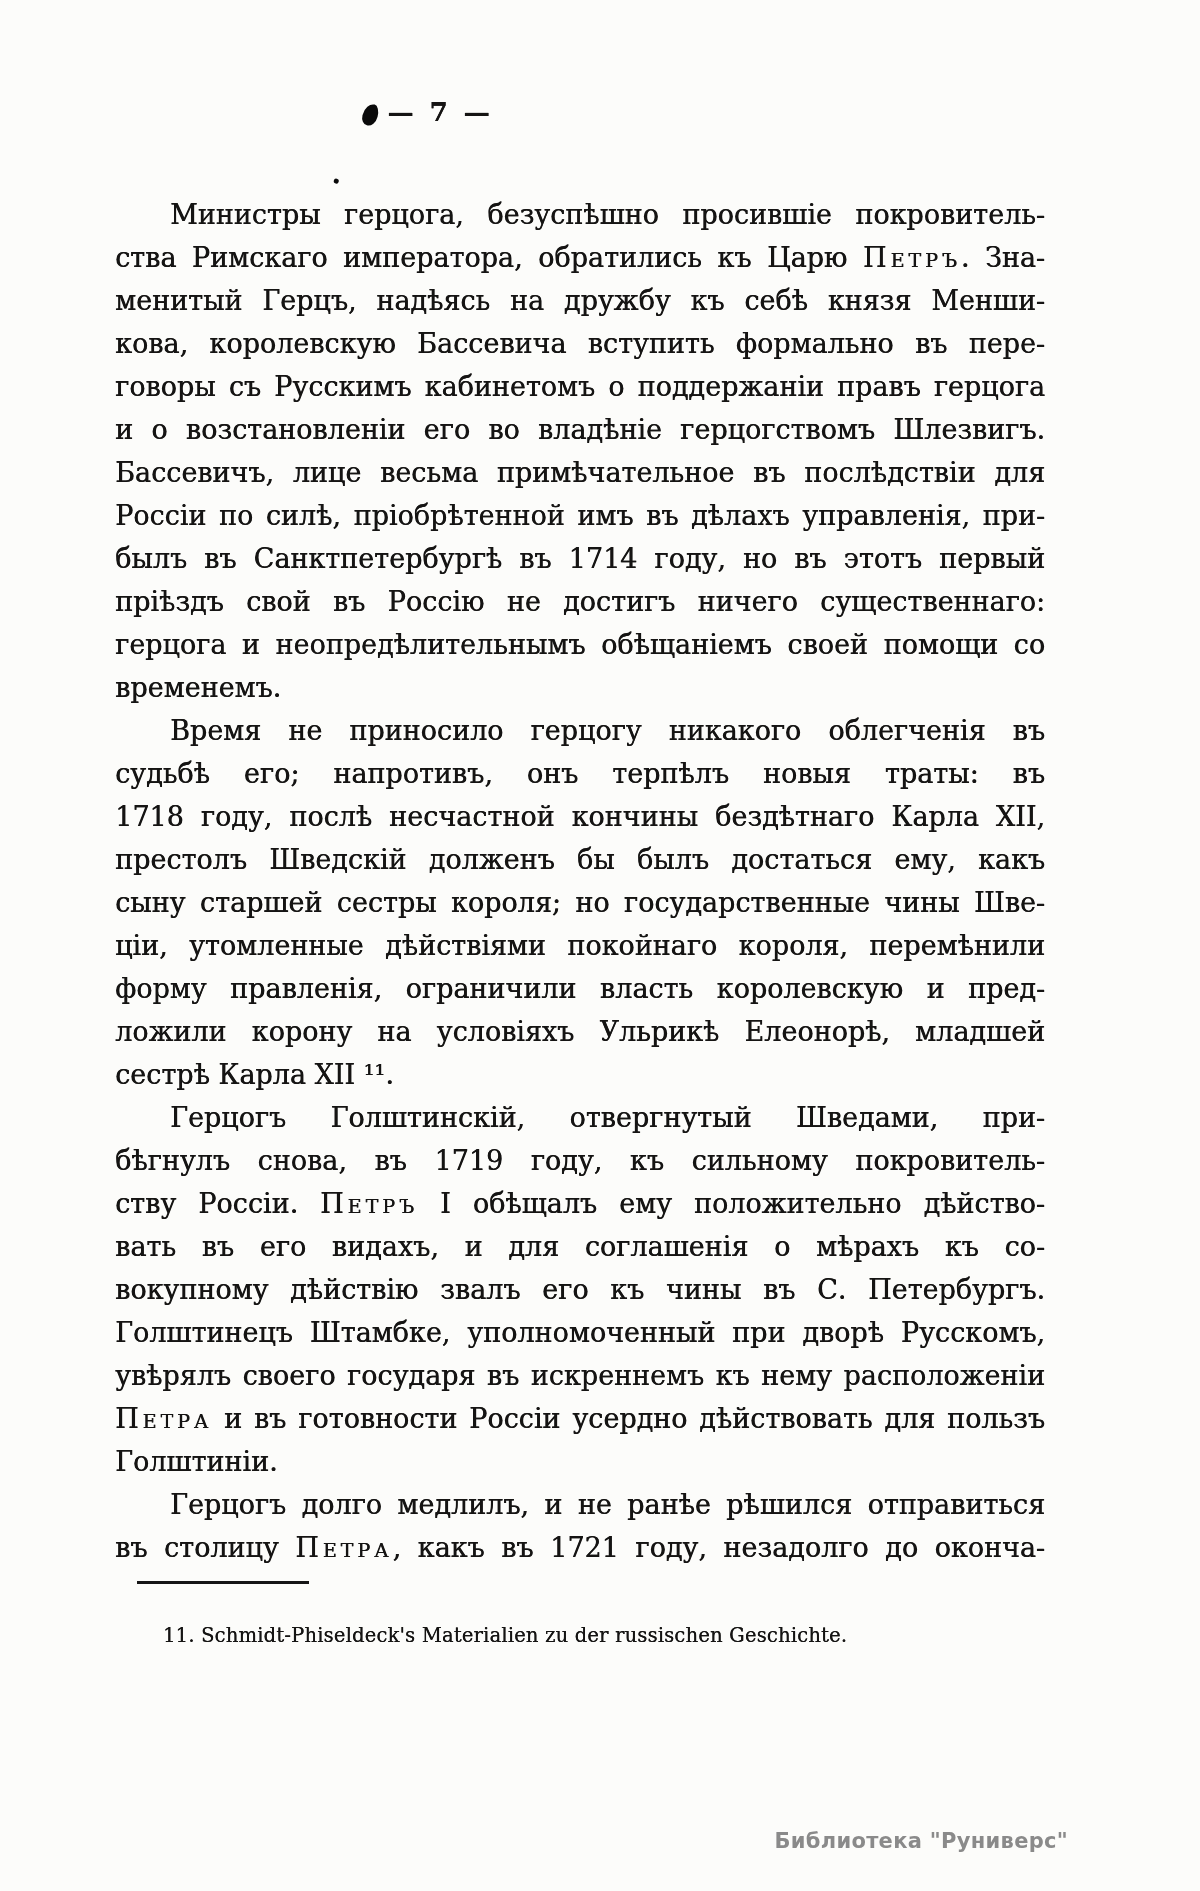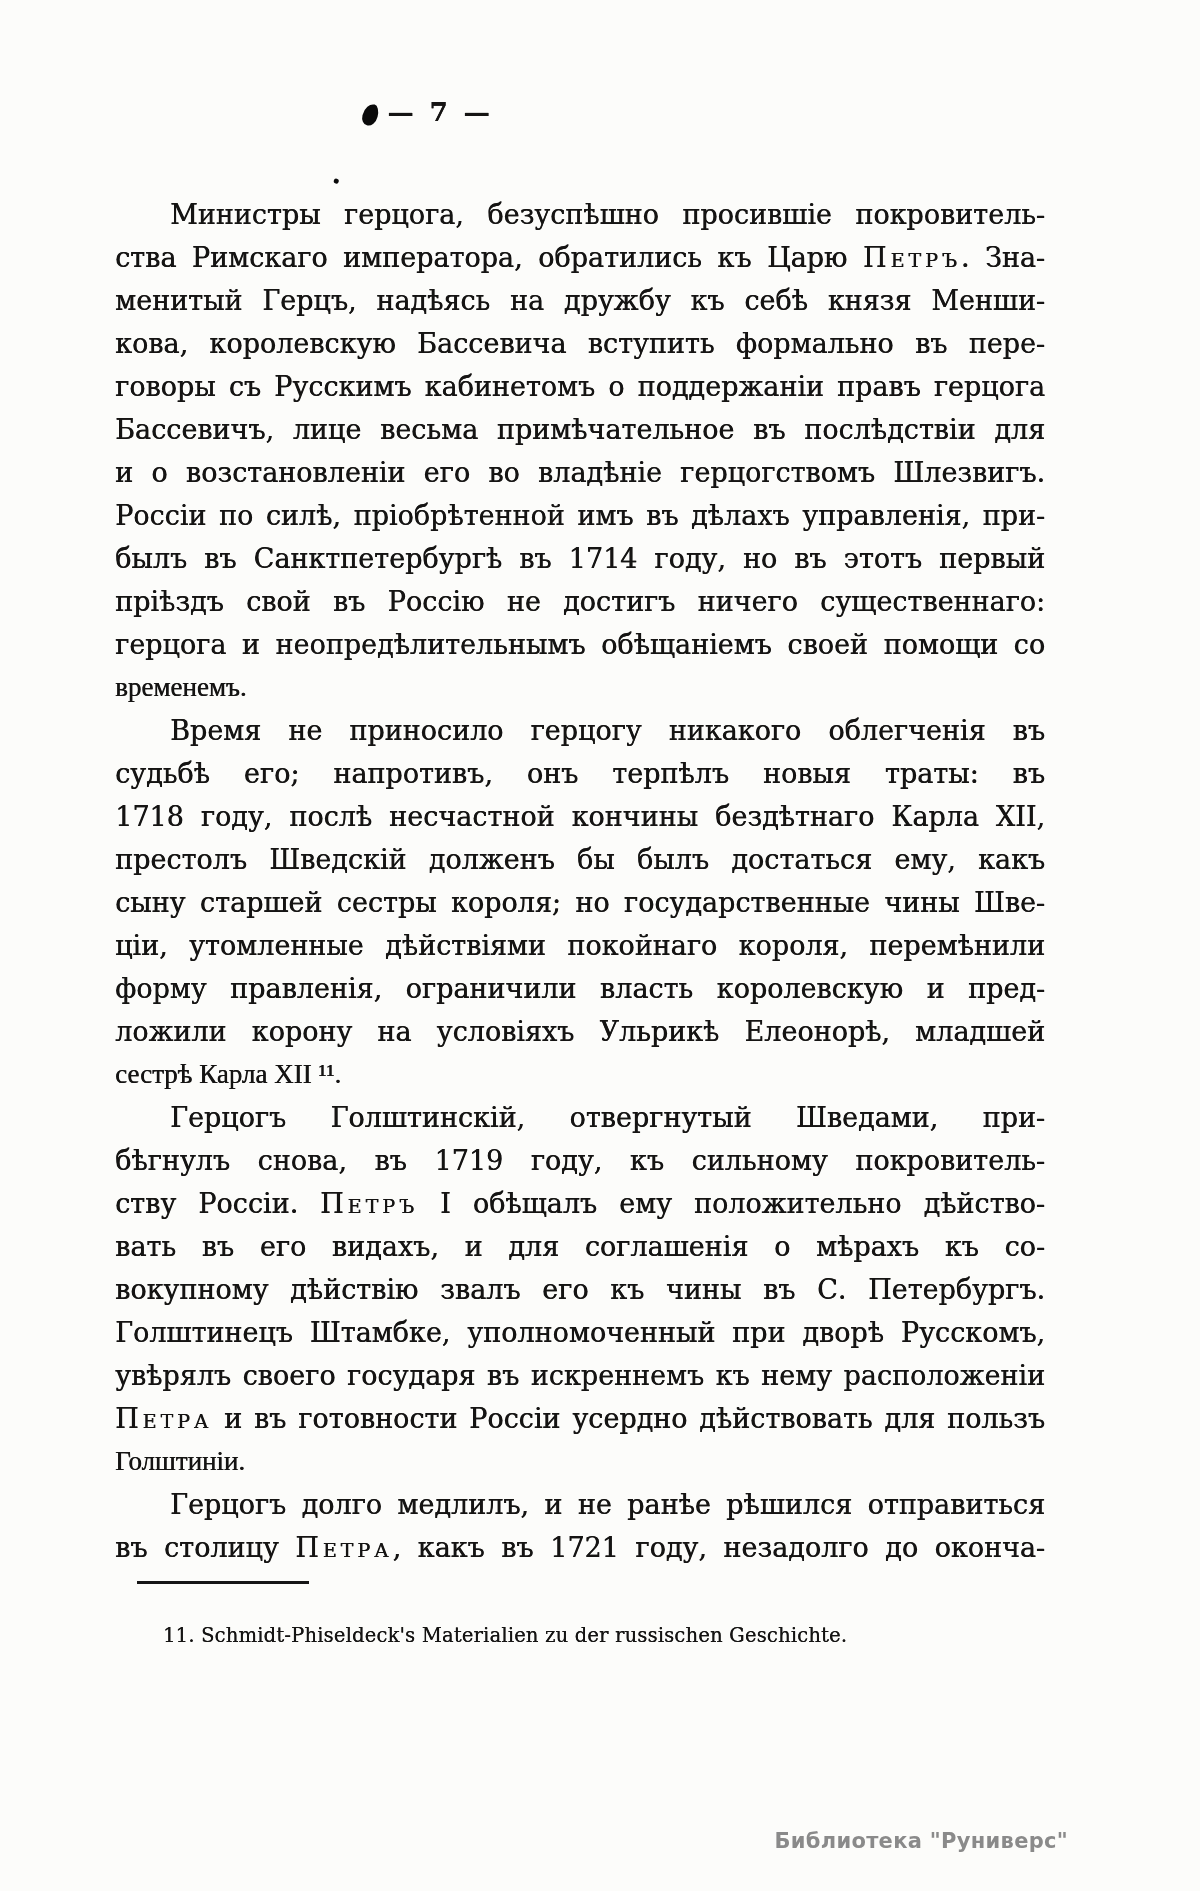--- a/index.html
+++ b/index.html
@@ -56,21 +56,21 @@
   .paragraph { margin: 0; }
   .line {
     height: 43px;
     line-height: 43px;
     text-align: justify;
     text-align-last: justify;
     text-justify: inter-word;
     white-space: normal;
   }
   .line.first { text-indent: 55px; }
-  .line.end { text-align-last: left; font-family: Liberation Serif, serif; }
+  .line.end { text-align-last: left; }
   .sc {
     font-variant: small-caps;
     font-variant-caps: small-caps;
     letter-spacing: 4px;
   }
 
   
   .footnote-rule {
     margin: 12px 0 0 137px;
     width: 172px;
@@ -106,22 +106,22 @@
     <span class="ink-blot"></span><span class="dash">—</span><span>7</span><span class="dash">—</span>
   </div>
 
   <div class="text-body" id="text-body">
       <div class="paragraph">
         <div class="line first">Министры герцога, безуспѣшно просившіе покровитель-</div>
         <div class="line">ства Римскаго императора, обратились къ Царю <span class="sc">Петръ</span>. Зна-</div>
         <div class="line">менитый Герцъ, надѣясь на дружбу къ себѣ князя Менши-</div>
         <div class="line">кова, королевскую Бассевича вступить формально въ пере-</div>
         <div class="line">говоры съ Русскимъ кабинетомъ о поддержаніи правъ герцога</div>
+        <div class="line">и о возстановленіи его во владѣніе герцогствомъ Шлезвигъ.</div>
         <div class="line">Бассевичъ, лице весьма примѣчательное въ послѣдствіи для</div>
-        <div class="line">и о возстановленіи его во владѣніе герцогствомъ Шлезвигъ.</div>
         <div class="line">Россіи по силѣ, пріобрѣтенной имъ въ дѣлахъ управленія, при-</div>
         <div class="line">былъ въ Санктпетербургѣ въ 1714 году, но въ этотъ первый</div>
         <div class="line">пріѣздъ свой въ Россію не достигъ ничего существеннаго:</div>
         <div class="line">герцога и неопредѣлительнымъ обѣщаніемъ своей помощи со</div>
         <div class="line end">временемъ.</div>
       </div>
       <div class="paragraph">
         <div class="line first">Время не приносило герцогу никакого облегченія въ</div>
         <div class="line">судьбѣ его; напротивъ, онъ терпѣлъ новыя траты: въ</div>
         <div class="line">1718 году, послѣ несчастной кончины бездѣтнаго Карла XII,</div>

